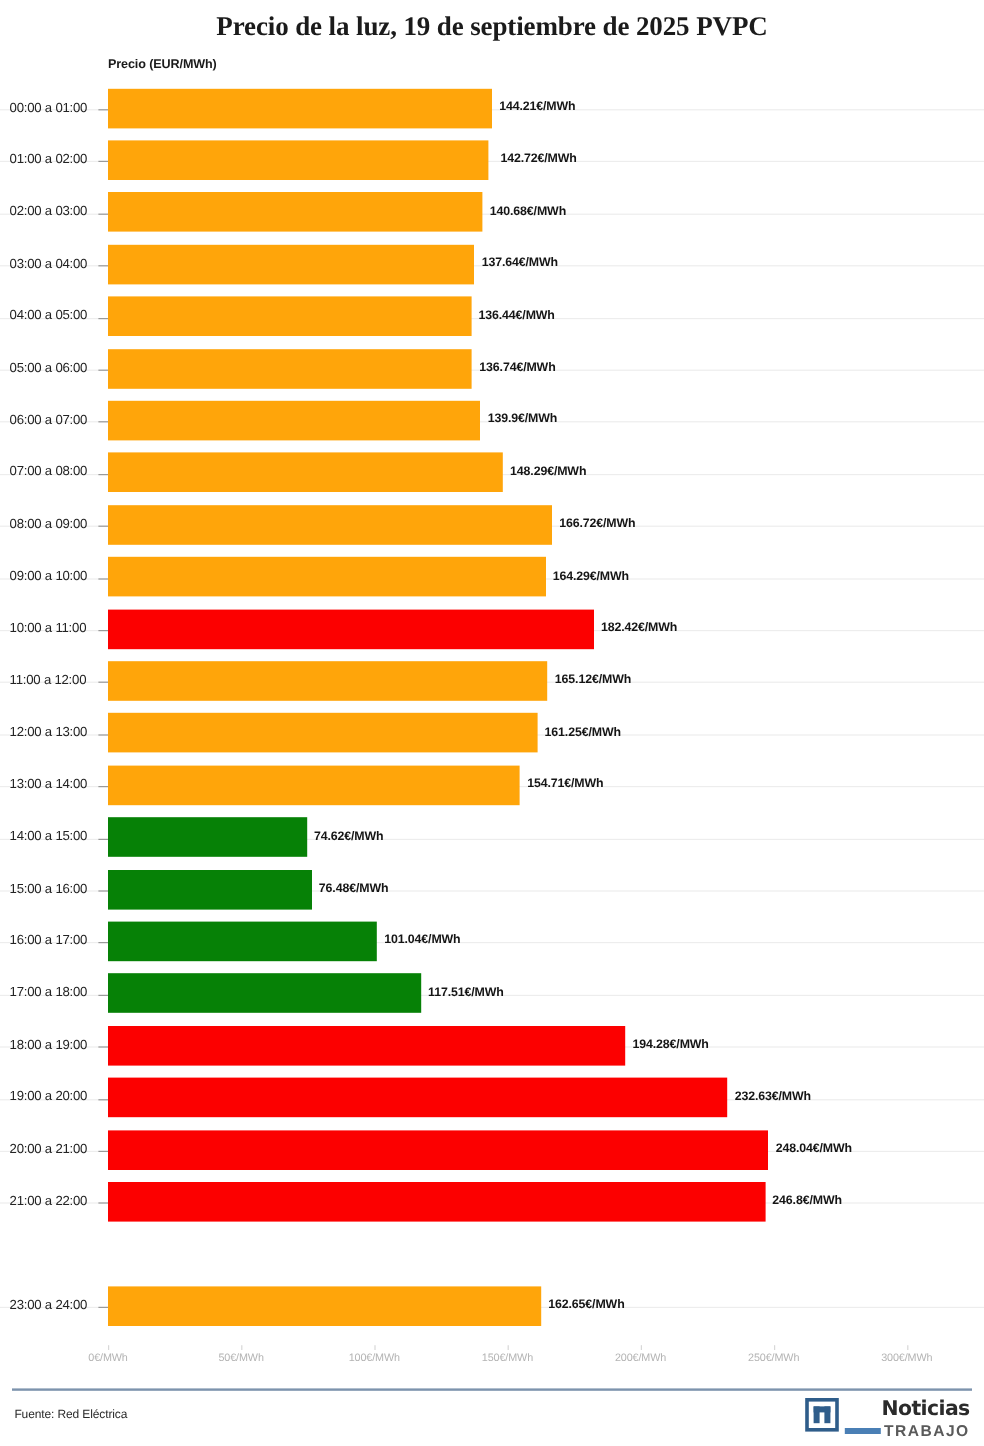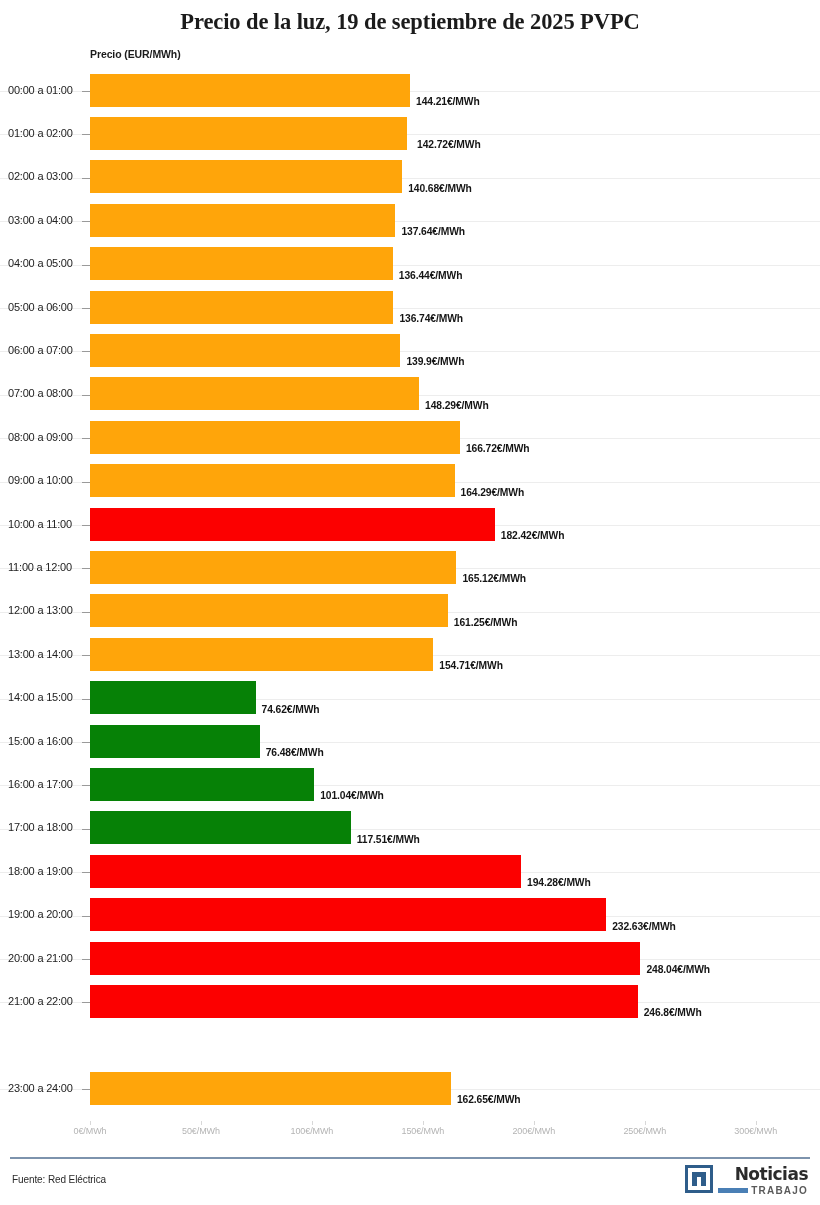--- a/index.html
+++ b/index.html
@@ -95,21 +95,20 @@
     height: 33px;
   }
   .bar-value {
     position: absolute;
     top: 14px;
     font-size: 10.3px;
     font-weight: 700;
     color: #151515;
     white-space: nowrap;
     letter-spacing: -0.1px;
-    margin-top: 12px;
   }
 
   
   #xaxis {
     position: absolute;
     top: 1126px;
     left: 0;
     width: 820px;
     height: 20px;
   }
@@ -209,21 +208,21 @@
     align-items: center;
     gap: 3px;
     margin-top: 2px;
   }
   .logo-bar {
     width: 30px;
     height: 5px;
     background: #4a7fb5;
   }
   .logo-sub-text {
-    font-size: 10px;
+    font-size: 13px;
     font-weight: 700;
     letter-spacing: 1.2px;
     color: #5a5a5a;
   }
 </style>
 </head>
 <body>
 
 <div id="chart-root">
 

